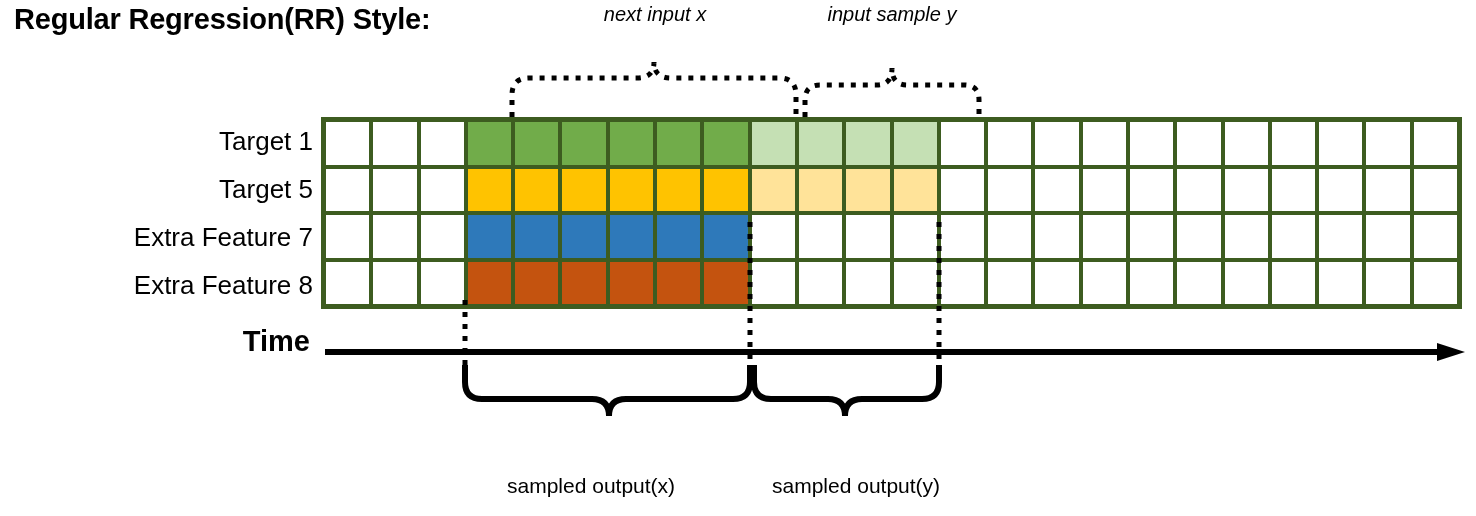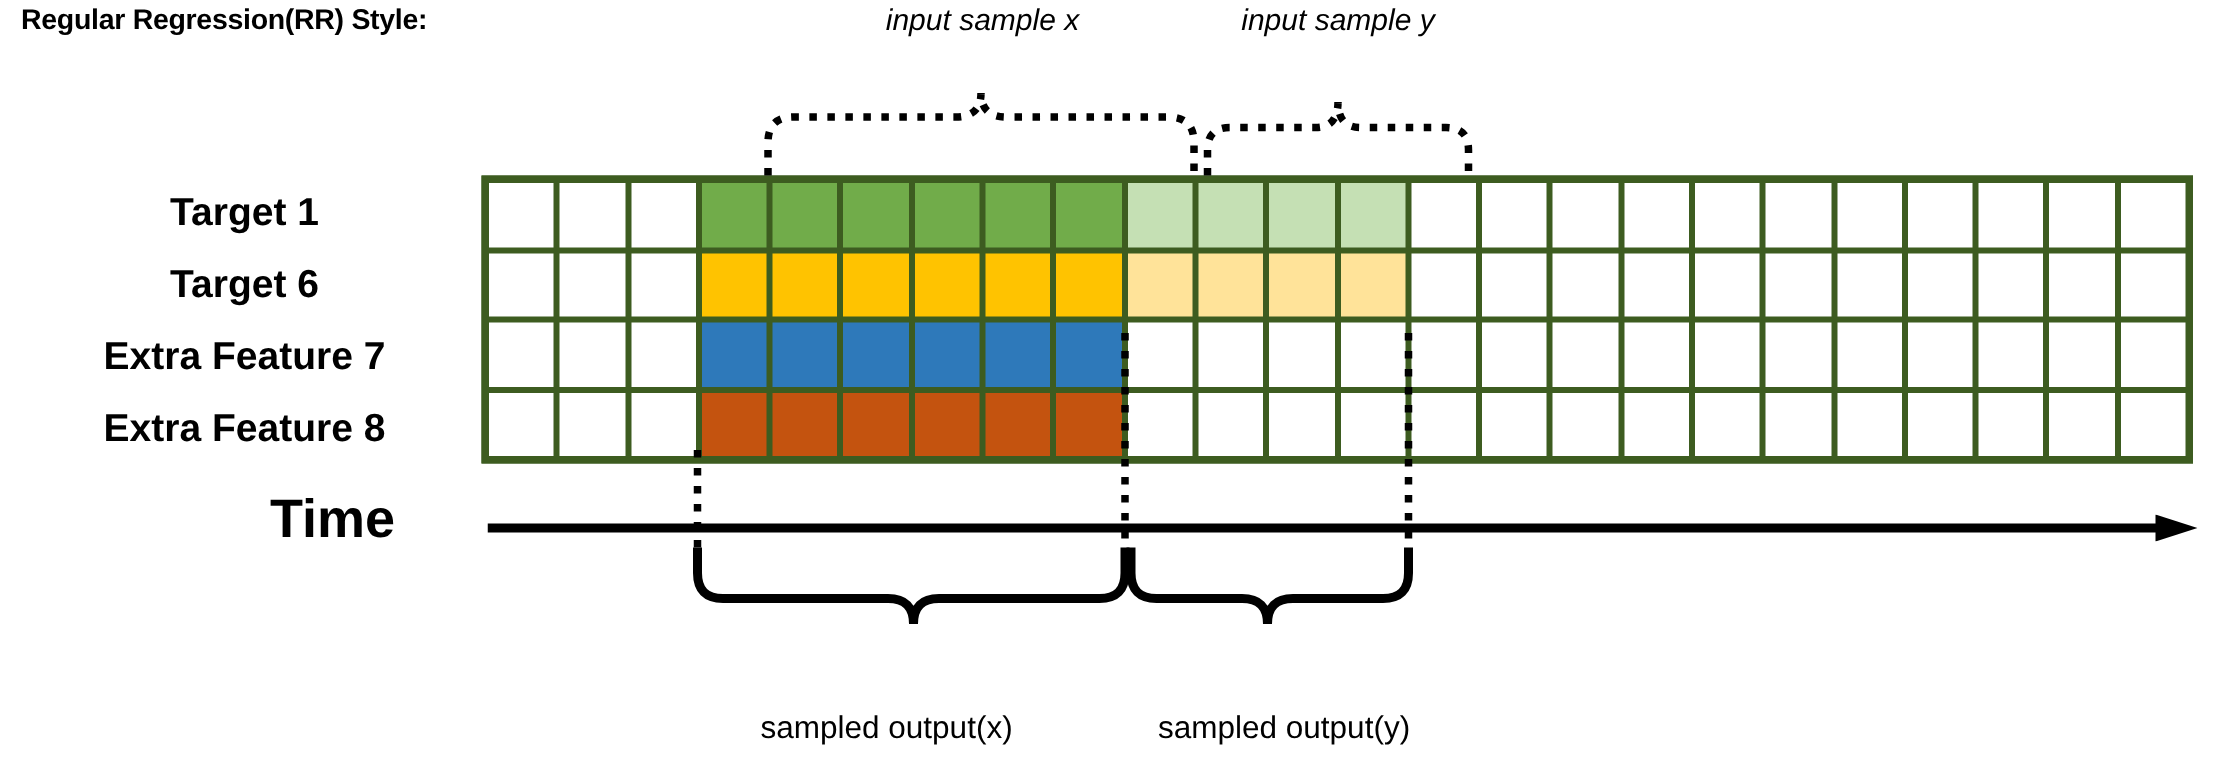--- a/index.html
+++ b/index.html
@@ -1,37 +1,37 @@
 <!DOCTYPE html>
 <html><head>
 <meta charset="utf-8">
 <style>
   html,body{margin:0;padding:0;background:#ffffff;}
   body{width:1476px;height:516px;position:relative;overflow:hidden;
        font-family:"Liberation Sans","DejaVu Sans",sans-serif;color:#000;}
 
   #page-title{
     position:absolute; left:14px; top:3px;
-    font-size:19px; font-weight:700; letter-spacing:-0.2px;
+    font-size:29px; font-weight:700; letter-spacing:-0.2px;
     white-space:nowrap;
   }
 
   
   .top-note{
     position:absolute; font-style:italic; font-size:20px;
     white-space:nowrap; text-align:center;
   }
   #note-x{ left:575px; top:3px; width:160px; }
   #note-y{ left:812px; top:3px; width:160px; }
 
   
   .row-label{
     position:absolute; right:1163px; 
-    width:300px; text-align:center;
-    font-size:26px; font-weight:700; white-space:nowrap;
+    width:300px; text-align:right;
+    font-size:26px; font-weight:400; white-space:nowrap;
     height:48px; line-height:48px;
   }
   #lbl-0{ top:117px; }
   #lbl-1{ top:165px; }
   #lbl-2{ top:213px; }
   #lbl-3{ top:261px; }
 
   
   #grid{
     position:absolute; left:321px; top:117px;
@@ -49,46 +49,46 @@
   .c-green   { background:#71ac4a !important; }
   .c-green-l { background:#c5e0b4 !important; }
   .c-yellow  { background:#ffc300 !important; }
   .c-yellow-l{ background:#ffe399 !important; }
   .c-blue    { background:#2e79ba !important; }
   .c-orange  { background:#c4530f !important; }
 
   
   #time-label{
     position:absolute; left:180px; top:325px; width:130px;
-    text-align:left; font-size:36px; font-weight:700;
+    text-align:right; font-size:29px; font-weight:700;
   }
   #time-axis{ position:absolute; left:325px; top:343px; width:1140px; height:18px; }
 
   
   .ov{ position:absolute; left:0; top:0; width:1476px; height:516px;
        pointer-events:none; }
 
   
   .caption{
     position:absolute; font-size:21px; line-height:25px;
     white-space:pre; font-weight:400;
   }
   #cap-x{ left:507px; top:423px; }
   #cap-y{ left:772px; top:423px; }
 </style>
 </head>
 <body>
 
 <div id="page-title">Regular Regression(RR) Style:</div>
 
-<div class="top-note" id="note-x">input sample x</div>
+<div class="top-note" id="note-x">next input x</div>
 <div class="top-note" id="note-y">input sample y</div>
 
 <div class="row-label" id="lbl-0">Target 1</div>
-<div class="row-label" id="lbl-1">Target 6</div>
+<div class="row-label" id="lbl-1">Target 5</div>
 <div class="row-label" id="lbl-2">Extra Feature 7</div>
 <div class="row-label" id="lbl-3">Extra Feature 8</div>
 
 <div id="grid">
     <div class="cell"></div>
     <div class="cell"></div>
     <div class="cell"></div>
     <div class="cell c-green"></div>
     <div class="cell c-green"></div>
     <div class="cell c-green"></div>

